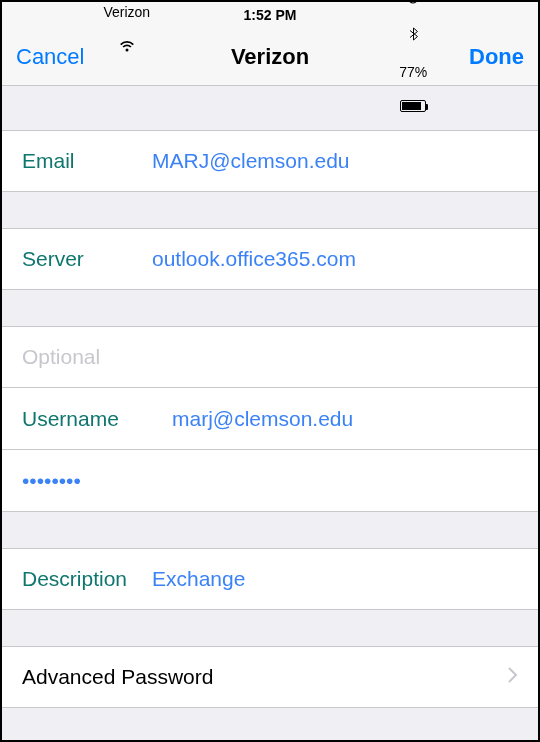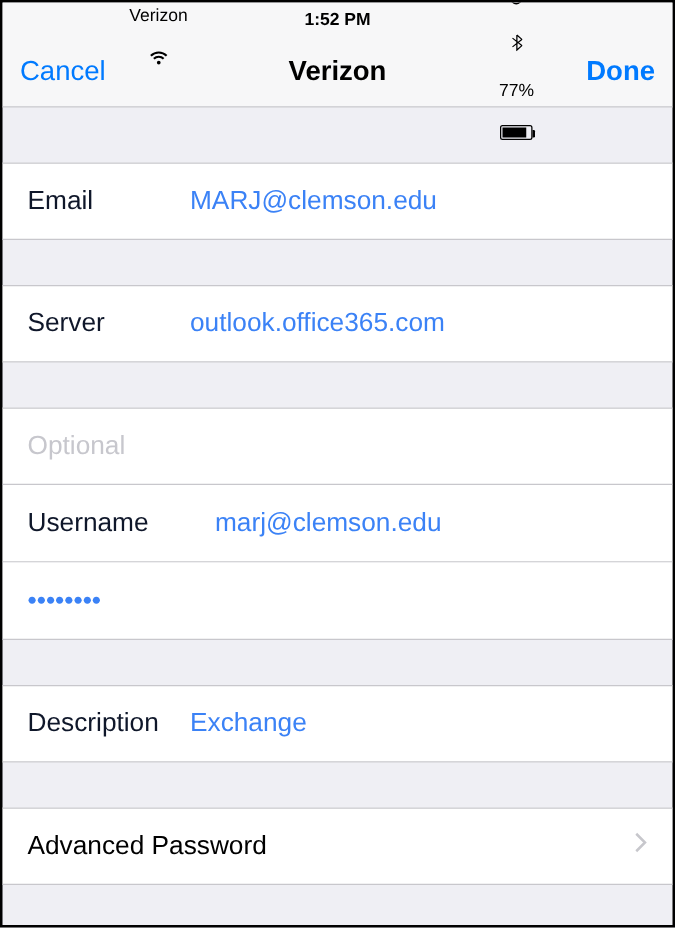--- a/index.html
+++ b/index.html
@@ -55,21 +55,21 @@
     background: #fff;
     border-top: 1px solid #c8c7cc;
     border-bottom: 1px solid #c8c7cc;
     height: 62px;
     display: flex;
     align-items: center;
     padding: 0 20px;
     font-size: 21px;
   }
   .cell + .cell { border-top: none; gap: 20px; }
-  .cell .label { width: 130px; color:#0f172a; }
+  .cell .label { width: 130px; color:#0f766e; }
   .cell .value { flex:1; }
   .cell input {
     border: none;
     outline: none;
     font: inherit;
     width: 100%;
     background: transparent;
     color: #3b82f6;
   }
   .cell input::placeholder { color: #c7c7cd; }

